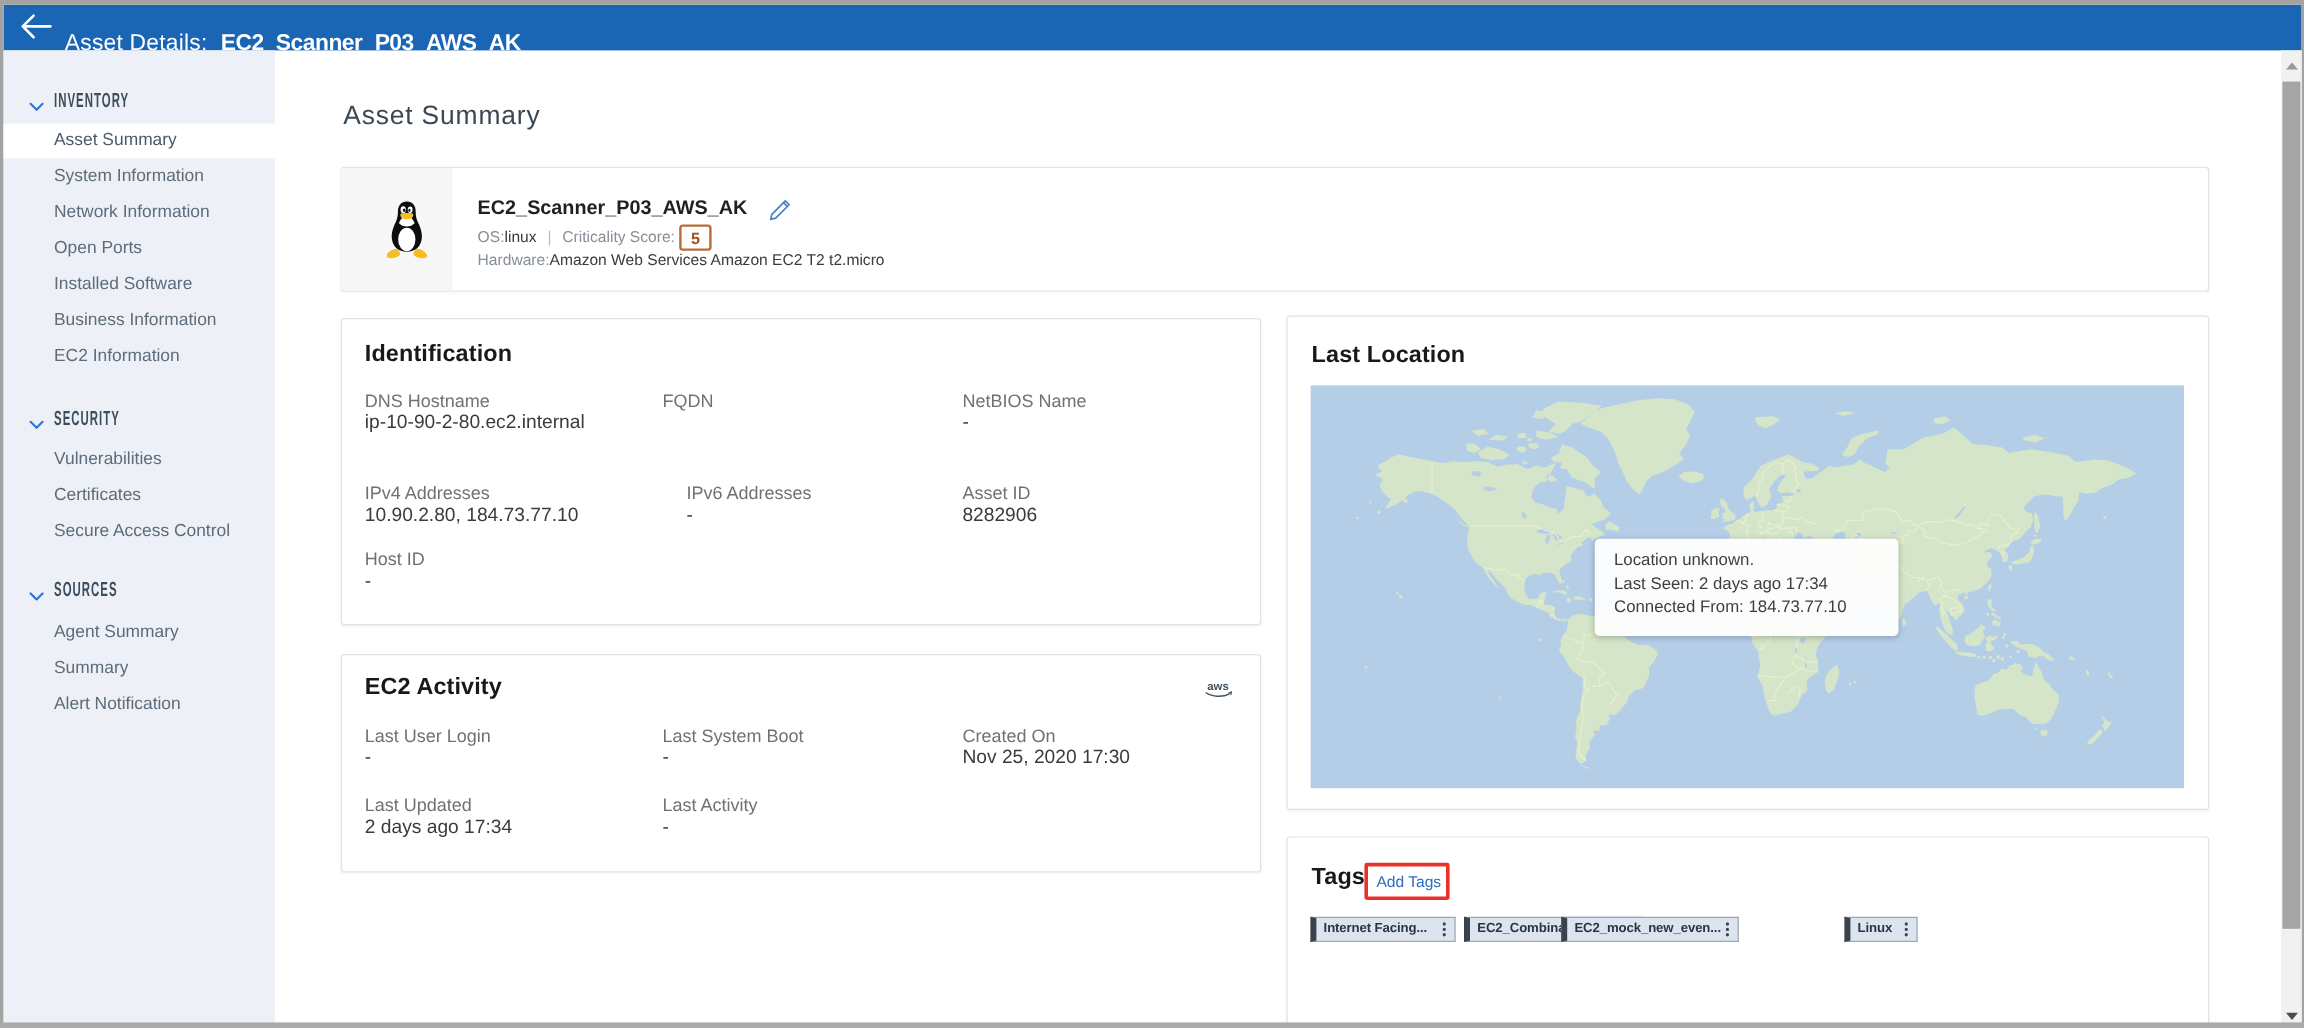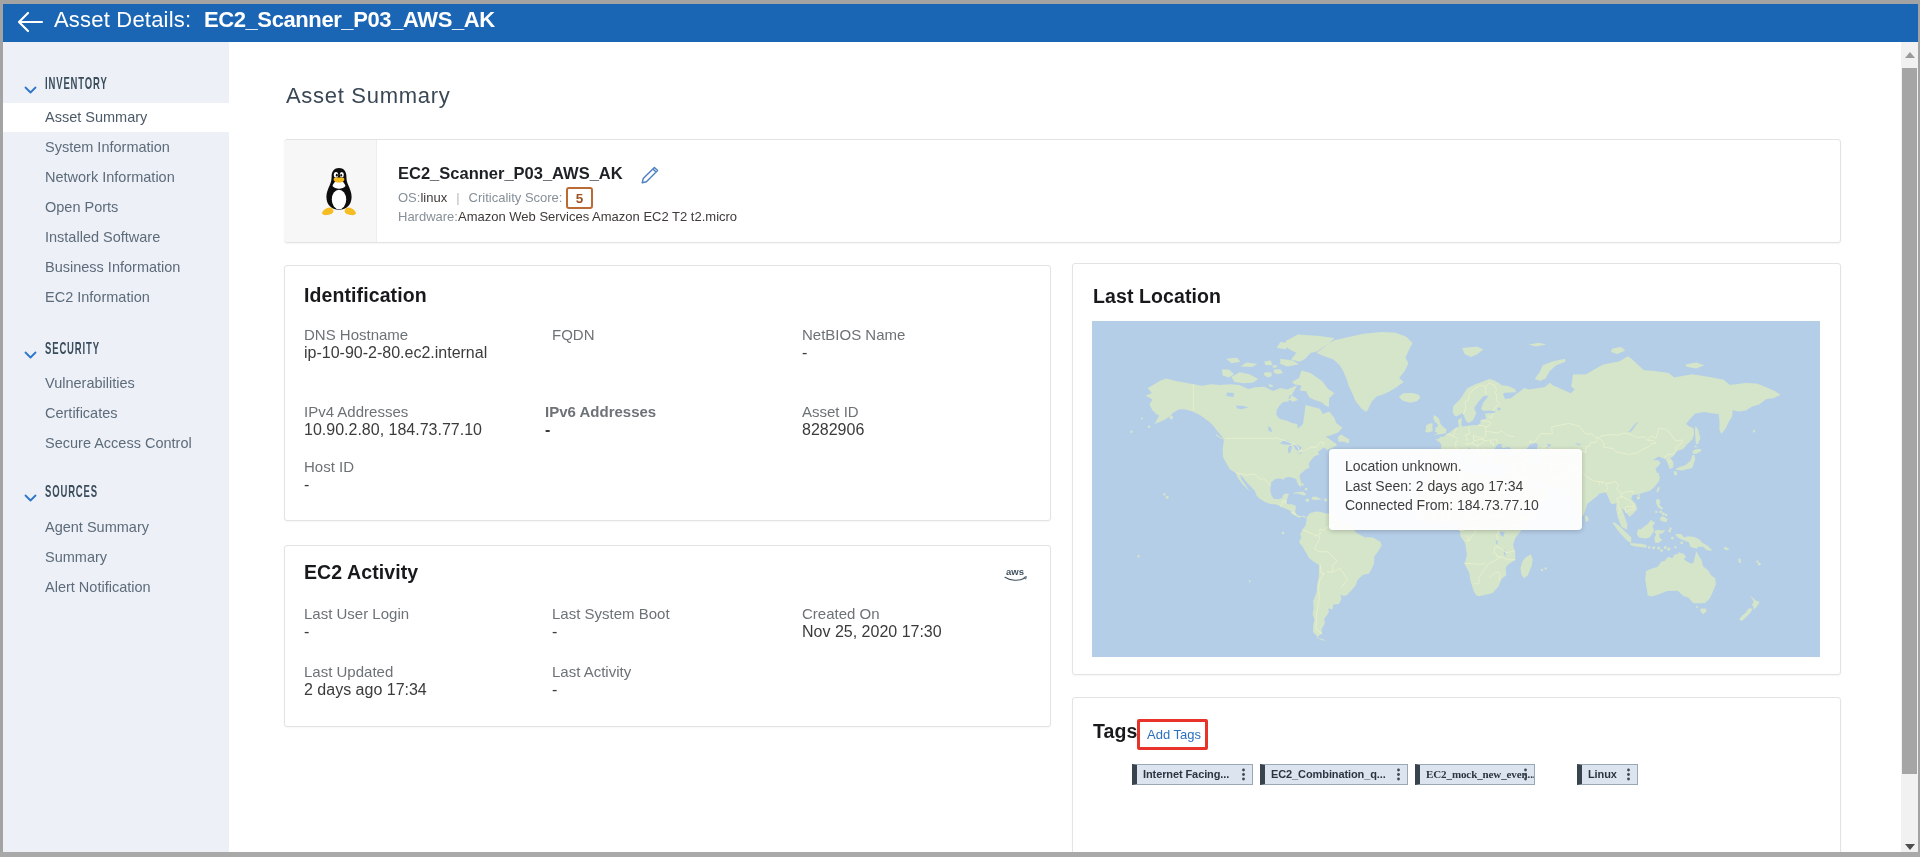--- a/index.html
+++ b/index.html
@@ -1,19 +1,19 @@
 <!DOCTYPE html>
 <html><head>
 <meta charset="utf-8">
 <style>
 *{margin:0;padding:0;box-sizing:border-box;}
 html,body{width:1920px;height:857px;overflow:hidden;}
 body{font-family:"Liberation Sans",sans-serif;background:#fff;position:relative;}
 #topbar{position:absolute;left:3px;top:4px;width:1915px;height:38px;background:#1a65b4;color:#fff;}
-#tbtitle{position:absolute;left:51px;top:3px;font-size:22px;letter-spacing:.2px;}
+#tbtitle{position:absolute;left:51px;top:22px;font-size:19px;letter-spacing:.2px;}
 #tbtitle b{letter-spacing:-.4px;}
 #backarrow{position:absolute;left:11px;top:5px;}
 #sidebar{position:absolute;left:3px;top:42px;width:226px;height:810px;background:#edf1f7;}
 .shead{position:absolute;left:45px;font-size:17px;font-weight:bold;color:#3b4d5c;transform:scaleX(.56);transform-origin:0 0;letter-spacing:1.5px;}
 .sitem{position:absolute;left:45px;font-size:14.5px;color:#5d6b7a;}
 .schev{position:absolute;left:24px;}
 #selrow{position:absolute;left:3px;top:103px;width:226px;height:29px;background:#fff;}
 h1{position:absolute;left:286px;top:83px;font-size:22px;font-weight:400;color:#3a4754;letter-spacing:.7px;}
 .card{position:absolute;background:#fff;border:1px solid #e3e3e3;border-radius:3px;box-shadow:0 1px 2px rgba(0,0,0,.04);}
 .ctitle{position:absolute;font-size:19.5px;font-weight:bold;color:#17191c;letter-spacing:.1px;}
@@ -23,21 +23,21 @@
 #tuxbox{position:absolute;left:284px;top:140px;width:93px;height:102px;background:#f7f7f7;border-right:1px solid #ededed;border-radius:3px 0 0 3px;}
 #acttl{position:absolute;left:398px;top:164px;font-size:16.5px;font-weight:bold;color:#1d2126;}
 .arow{position:absolute;font-size:13px;color:#868f98;}
 .arow .dk{color:#3f3a37;}
 .sep{color:#b9b9b9;padding:0 9px;}
 #critbox{position:absolute;left:566px;top:187px;border:2px solid #b96a35;border-radius:3px;color:#9c5220;font-weight:bold;font-size:13.5px;width:27px;height:22px;line-height:19px;text-align:center;}
 #mapwrap{position:absolute;left:1092px;top:321px;width:728px;height:336px;}
 #tooltip{position:absolute;left:1329px;top:449px;width:253px;height:81px;background:rgba(255,255,255,.93);border-radius:4px;box-shadow:0 1px 5px rgba(0,0,0,.22);padding:8px 0 0 16px;font-size:14px;line-height:19.5px;color:#3e3e3e;}
 #addtags{position:absolute;left:1137px;top:719px;width:71px;height:31px;border:3px solid #e8332a;border-radius:2px;}
 #addtagstxt{position:absolute;left:1147px;top:727px;font-size:13px;color:#2c6fbe;}
-.chip{position:absolute;top:764px;height:21px;background:#dce5ef;border:1px solid #9aa7b5;border-left:5px solid #39434e;font-size:11px;font-weight:bold;color:#2b3541;line-height:19px;padding-left:6px;letter-spacing:-.1px;white-space:nowrap;overflow:hidden;margin-left:40px;}
+.chip{position:absolute;top:764px;height:21px;background:#dce5ef;border:1px solid #9aa7b5;border-left:5px solid #39434e;font-size:11px;font-weight:bold;color:#2b3541;line-height:19px;padding-left:6px;letter-spacing:-.1px;white-space:nowrap;overflow:hidden;}
 .chip .dots{position:absolute;right:7px;top:3px;width:3px;height:13px;}
 #vtrack{position:absolute;left:1901px;top:42px;width:17px;height:815px;background:#f1f1f1;}
 #vthumb{position:absolute;left:1902px;top:68px;width:15px;height:706px;background:#a5a5a5;}
 #hstrip{position:absolute;left:0px;top:852px;width:1920px;height:5px;background:#a9a9a9;}
 #topedge{position:absolute;left:0;top:0;width:1920px;height:4px;background:#a3a3a3;}
 #leftedge{position:absolute;left:0;top:0;width:3px;height:857px;background:#a3a3a3;}
 #rightedge{position:absolute;left:1918px;top:0;width:2px;height:857px;background:#a3a3a3;}
 .tri{width:0;height:0;position:absolute;}
 </style>
 </head>
@@ -111,21 +111,21 @@
     <div class="l">FQDN</div>
   </div>
 <div class="f" style="left:802px;top:326px;">
     <div class="l">NetBIOS Name</div>
     <div class="v">-</div>
   </div>
 <div class="f" style="left:304px;top:403px;">
     <div class="l">IPv4 Addresses</div>
     <div class="v">10.90.2.80, 184.73.77.10</div>
   </div>
-<div class="f" style="left:545px;top:403px;font-weight:bold;">
+<div class="f" style="left:572px;top:403px;">
     <div class="l">IPv6 Addresses</div>
     <div class="v">-</div>
   </div>
 <div class="f" style="left:802px;top:403px;">
     <div class="l">Asset ID</div>
     <div class="v">8282906</div>
   </div>
 <div class="f" style="left:304px;top:458px;">
     <div class="l">Host ID</div>
     <div class="v">-</div>
@@ -177,21 +177,21 @@
 <div class="chip" style="left:1092px;width:121px;">Internet Facing...<span class="dots"><svg width="3" height="13" viewBox="0 0 3 13">
         <circle cx="1.5" cy="2" r="1.4" fill="#3d4854"></circle>
         <circle cx="1.5" cy="6.5" r="1.4" fill="#3d4854"></circle>
         <circle cx="1.5" cy="11" r="1.4" fill="#3d4854"></circle>
       </svg></span></div>
 <div class="chip" style="left:1220px;width:148px;">EC2_Combination_q...<span class="dots"><svg width="3" height="13" viewBox="0 0 3 13">
         <circle cx="1.5" cy="2" r="1.4" fill="#3d4854"></circle>
         <circle cx="1.5" cy="6.5" r="1.4" fill="#3d4854"></circle>
         <circle cx="1.5" cy="11" r="1.4" fill="#3d4854"></circle>
       </svg></span></div>
-<div class="chip" style="left:1375px;width:120px;font-family:Liberation Serif, serif;">EC2_mock_new_even...<span class="dots"><svg width="3" height="13" viewBox="0 0 3 13">
+<div class="chip" style="left:1301px;width:148px;">EC2_mock_new_even...<span class="dots"><svg width="3" height="13" viewBox="0 0 3 13">
         <circle cx="1.5" cy="2" r="1.4" fill="#3d4854"></circle>
         <circle cx="1.5" cy="6.5" r="1.4" fill="#3d4854"></circle>
         <circle cx="1.5" cy="11" r="1.4" fill="#3d4854"></circle>
       </svg></span></div>
 <div class="chip" style="left:1537px;width:61px;">Linux<span class="dots"><svg width="3" height="13" viewBox="0 0 3 13">
         <circle cx="1.5" cy="2" r="1.4" fill="#3d4854"></circle>
         <circle cx="1.5" cy="6.5" r="1.4" fill="#3d4854"></circle>
         <circle cx="1.5" cy="11" r="1.4" fill="#3d4854"></circle>
       </svg></span></div>
 <div id="vtrack"></div>

